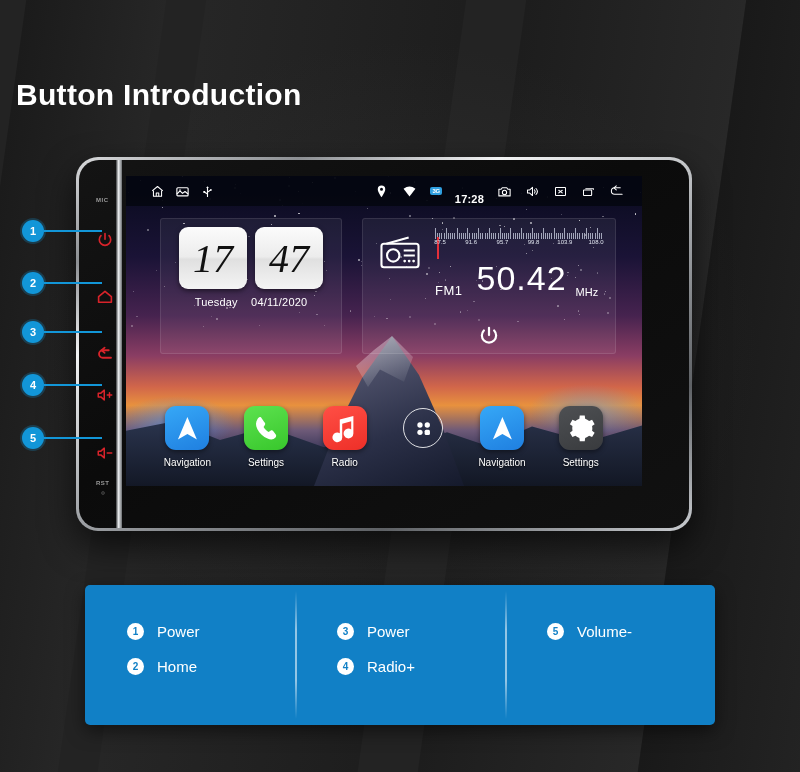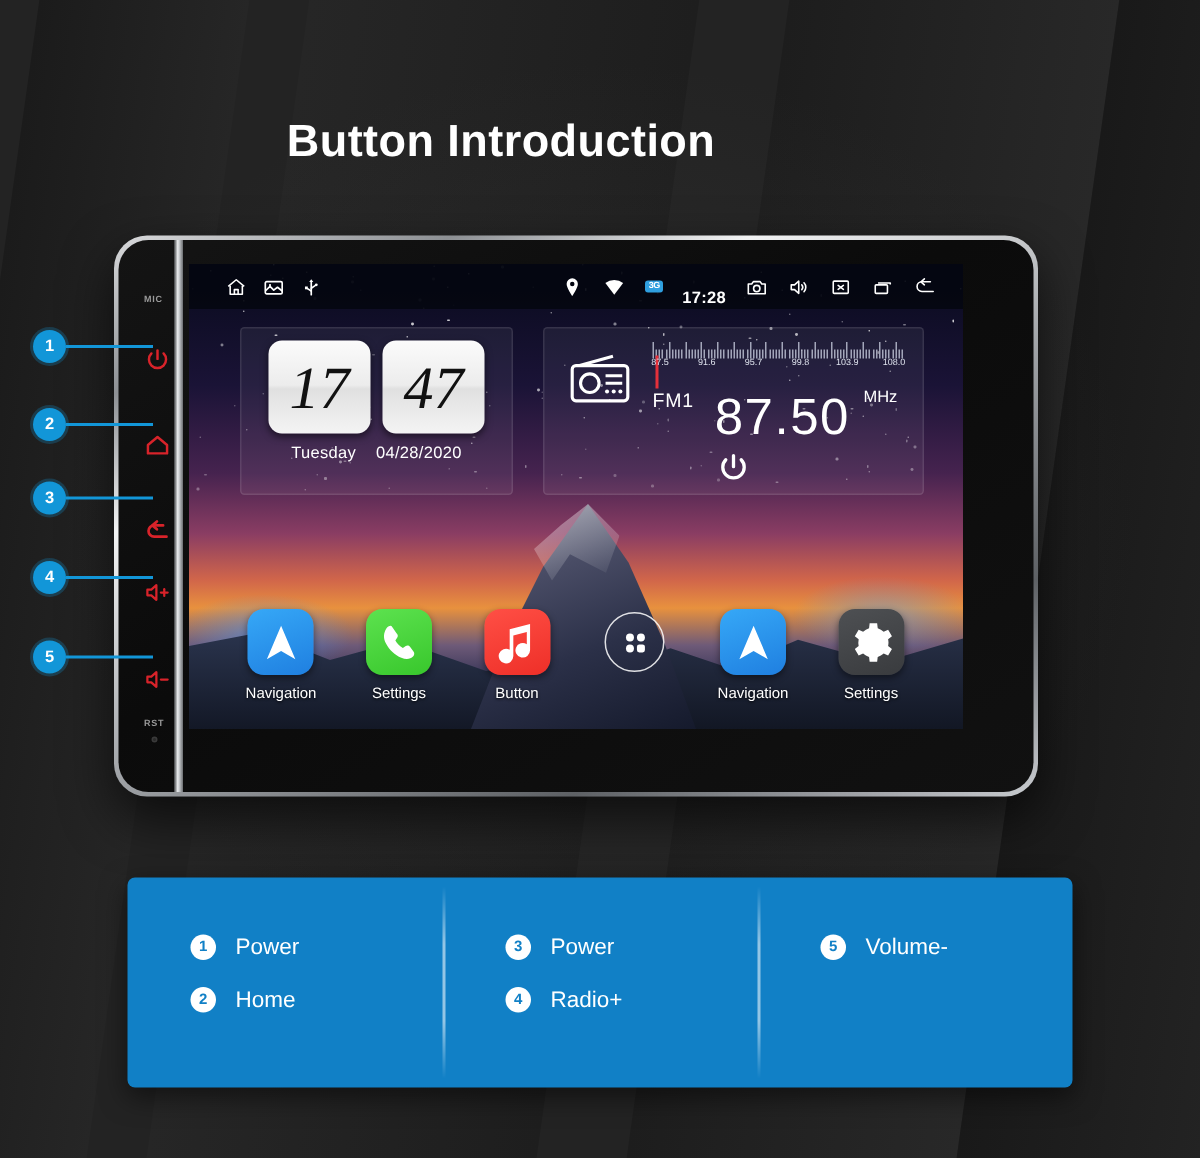--- a/index.html
+++ b/index.html
@@ -16,21 +16,21 @@
       transform:skewX(-8deg); }
   #backdrop .s1 { left:-30px;  background:linear-gradient(90deg,#1b1b1b,#262626); }
   #backdrop .s2 { left:150px;  background:linear-gradient(90deg,#262626,#1e1e1e); width:260px; }
   #backdrop .s3 { left:470px;  background:linear-gradient(90deg,#1d1d1d,#282828); width:220px; }
   #backdrop .s4 { left:690px;  background:linear-gradient(90deg,#191919,#242424); width:180px; }
   #backdrop .vig { position:absolute; inset:0;
       background:radial-gradient(ellipse 62% 55% at 50% 45%, rgba(70,70,70,.30), rgba(0,0,0,0) 72%); }
 
   
   #title {
-    position:absolute; top:78px; left:0; width:668px; text-align:center;
+    position:absolute; top:78px; left:16px; width:668px; text-align:left;
     color:#ffffff; font-size:30px; font-weight:bold; letter-spacing:.3px;
   }
 
   
   #device {
     position:absolute; left:76px; top:157px; width:616px; height:374px;
     border-radius:22px;
     background:linear-gradient(155deg,#d9dadc 0%,#8d9094 16%,#f2f3f4 30%,#9fa2a6 55%,#5e6165 78%,#c9ccd0 100%);
     padding:3px;
     box-shadow:0 14px 34px rgba(0,0,0,.65);
@@ -117,21 +117,21 @@
       background:rgba(4,6,16,.92); display:flex; align-items:center; color:#fff; }
   #sb-left { display:flex; align-items:center; gap:10px; padding-left:24px; }
   #sb-right { display:flex; align-items:center; gap:13px; margin-left:auto; padding-right:18px; }
   .sb-ico { width:15px; height:15px; display:block; color:#fff; }
   .sb-ico svg { width:100%; height:100%; display:block; }
   #sb-time { font-size:11px; font-weight:bold; color:#fff; letter-spacing:.2px;margin-top:16px; }
   #net-badge { background:#2f9fe0; color:#fff; font-size:6px; font-weight:bold;
       border-radius:2px; padding:1px 2px; line-height:1; letter-spacing:-.3px; }
 
   
-  #widget-row { position:absolute; left:0; top:42px; width:100%; height:112px;
+  #widget-row { position:absolute; left:0; top:42px; width:100%; height:136px;
       display:flex; }
   .widget { position:relative; }
   #clock-widget { width:182px; margin-left:34px;
       background:rgba(255,255,255,.06); border:1px solid rgba(255,255,255,.10);
       border-radius:3px; padding:8px 0 0 0; }
   #flip-row { display:flex; justify-content:center; gap:8px; }
   .flip-card {
     width:68px; height:62px; border-radius:9px;
     background:linear-gradient(180deg,#fbfbfb 0%,#ececec 48%,#e0e0e0 52%,#f4f4f4 100%);
     color:#111; font-size:40px; font-weight:normal; font-style:italic;
@@ -149,21 +149,21 @@
   #radio-icon svg { width:100%; height:100%; display:block; }
   #tuner { position:absolute; left:72px; top:6px; right:14px; height:34px; }
   #tick-row { position:relative; height:14px; }
   .tick { position:absolute; bottom:0; width:1px; background:#cfd4e6; opacity:.75; }
   #needle { position:absolute; left:1.5%; bottom:0; width:2px; height:22px;
       background:#e5303a; }
   #scale-row { position:relative; height:12px; }
   .scale-lbl { position:absolute; top:0; color:#dfe3ee; font-size:6px;
       transform:translateX(-50%); white-space:nowrap; }
   #freq-line { position:absolute; left:72px; top:40px; display:flex;
-      align-items:flex-start; color:#fff; }
+      align-items:flex-end; color:#fff; }
   #band { font-size:13px; letter-spacing:.5px; }
   #freq { font-size:34px; font-weight:normal; margin-left:14px; letter-spacing:1px; }
   #unit { font-size:11px; margin-left:9px; }
   #radio-power { position:absolute; left:50%; transform:translateX(-50%);
       bottom:6px; width:22px; height:22px; color:#fff; }
   #radio-power svg { width:100%; height:100%; display:block; }
 
   
   #dock { position:absolute; left:0; bottom:0; width:100%; height:86px;
       display:flex; align-items:flex-start; padding:6px 22px 0 22px; }
@@ -501,21 +501,21 @@
 
       <div id="widget-row">
 
         <div id="clock-widget" class="widget">
           <div id="flip-row">
             <div class="flip-card">17</div>
             <div class="flip-card">47</div>
           </div>
           <div id="date-row">
             <span>Tuesday</span>
-            <span>04/28/2020</span>
+            <span>04/11/2020</span>
           </div>
         </div>
 
         <div id="radio-widget" class="widget">
           <div id="radio-icon">
             <svg viewBox="0 0 34 28" fill="none" stroke="currentColor" stroke-width="1.7" stroke-linejoin="round">
               <rect x="2" y="6.5" width="30" height="19" rx="2"></rect>
               <circle cx="11.5" cy="16" r="5"></circle>
               <path d="M20 12 H29"></path>
                 <path d="M20 16 H29"></path>
@@ -611,21 +611,21 @@
                 <div class="scale-lbl" style="left: 3%;">87.5</div>
                 <div class="scale-lbl" style="left: 21.8%;">91.6</div>
                 <div class="scale-lbl" style="left: 40.6%;">95.7</div>
                 <div class="scale-lbl" style="left: 59.4%;">99.8</div>
                 <div class="scale-lbl" style="left: 78.2%;">103.9</div>
                 <div class="scale-lbl" style="left: 97%;">108.0</div>
               </div>
           </div>
           <div id="freq-line">
             <span id="band">FM1</span>
-            <span id="freq">87.50</span>
+            <span id="freq">50.42</span>
             <span id="unit">MHz</span>
           </div>
           <div id="radio-power">
             <svg viewBox="0 0 24 24" fill="none" stroke="currentColor" stroke-width="2.4" stroke-linecap="round">
               <path d="M12 3 V11"></path>
                 <path d="M6.4 6 a7.8 7.8 0 1 0 11.2 0"></path>
             </svg>
           </div>
         </div>
 
@@ -647,21 +647,21 @@
               </svg>
             </div>
             <div class="app-lbl">Settings</div>
           </div>
           <div class="app">
             <div class="app-ico mu-red">
               <svg viewBox="0 0 24 24" fill="#fff">
                 <path d="M19 2.4 8.4 5.1v10.6a3.8 3.8 0 1 0 1.9 3.3V8.3l7-1.8v6.3a3.8 3.8 0 1 0 1.7 3.2z"></path>
               </svg>
             </div>
-            <div class="app-lbl">Button</div>
+            <div class="app-lbl">Radio</div>
           </div>
           <div class="app">
             <div class="app-ico apps-circle">
               <svg viewBox="0 0 24 24" fill="#fff">
                 <circle cx="9" cy="9" r="2.4"></circle>
                 <circle cx="15.6" cy="9" r="2.4"></circle>
                 <circle cx="9" cy="15.6" r="2.4"></circle>
                 <rect x="13.2" y="13.2" width="4.8" height="4.8" rx="1.4"></rect>
               </svg>
             </div>

